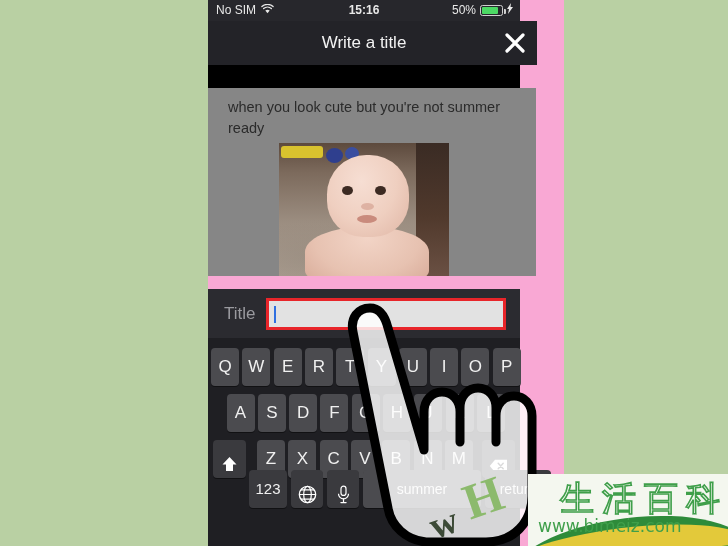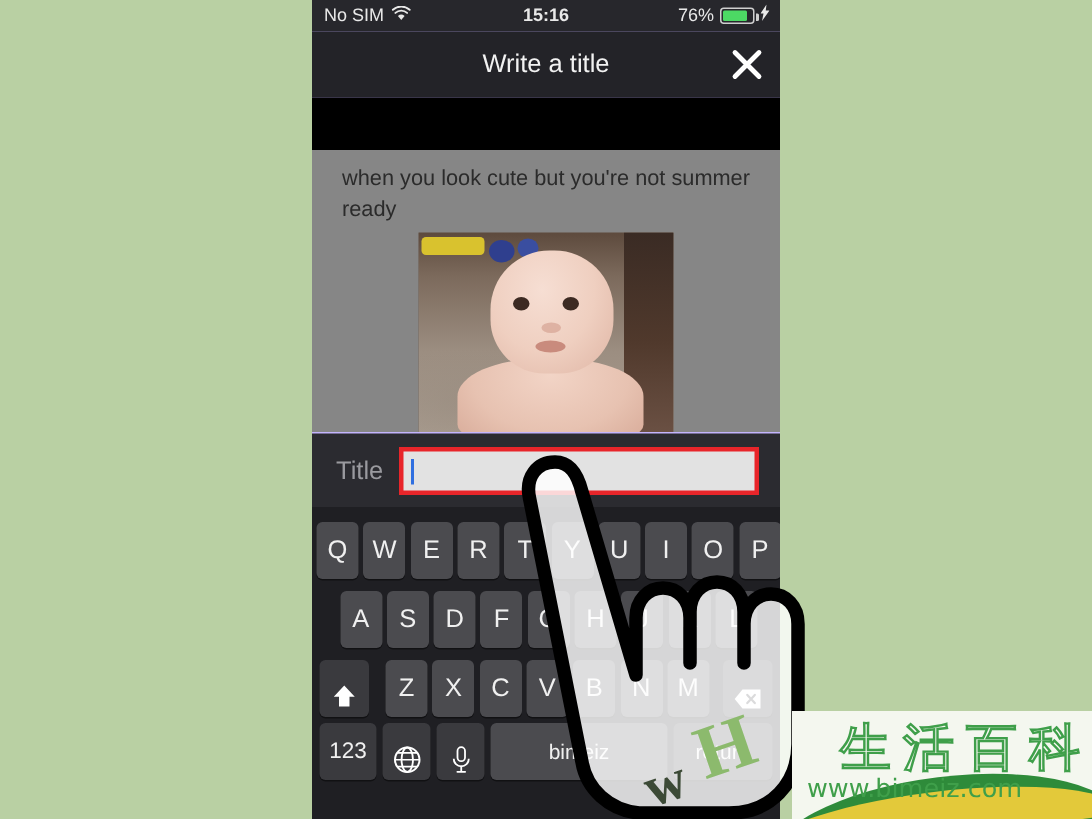--- a/index.html
+++ b/index.html
@@ -13,23 +13,23 @@
     font-family: "Liberation Sans", sans-serif;
     background: #b9d0a3;
     position: relative;
   }
 
   
   #phone {
     position: absolute;
     left: 208px;
     top: 0;
-    width: 312px;
+    width: 356px;
     height: 546px;
-    background: #c4b5fd;
+    background: #f9a8d4;
     overflow: hidden;
   }
 
   
   #status-bar {
     position: absolute;
     left: 0; top: 0;
     width: 312px; height: 21px;
     background: #27272c;
     color: #e8e8e8;
@@ -84,20 +84,21 @@
     background: #4cd964;
     border-radius: 1px;
   }
 
   
   #nav-header {
     position: absolute;
     left: 0; top: 21px;
     width: 312px; height: 44px;
     background: #232328;
+    padding-left: 17px;
   }
   #nav-title {
     position: absolute;
     left: 0; top: 0;
     width: 312px;
     text-align: center;
     color: #f2f2f2;
     font-size: 17px;
     line-height: 44px;
   }
@@ -112,24 +113,25 @@
   #black-gap {
     position: absolute;
     left: 0; top: 65px;
     width: 312px; height: 36px;
     background: #000;
   }
 
   
   #meme-card {
     position: absolute;
-    left: 0; top: 100px;
+    left: 0; top: 88px;
     width: 312px; height: 188px;
     background: #868686;
     overflow: hidden;
+    padding-left: 16px;
   }
   #meme-caption {
     position: absolute;
     left: 20px; top: 9px;
     width: 272px;
     color: #2b2b2b;
     font-size: 14.5px;
     line-height: 21px;
   }
   #meme-photo {
@@ -250,21 +252,21 @@
   }
   .kb-row {
     position: absolute;
     left: 0;
     width: 312px;
     height: 42px;
   }
   #kb-row-1 { top: 10px; }
   #kb-row-2 { top: 56px; }
   #kb-row-3 { top: 102px; }
-  #kb-row-4 { top: 144px; }
+  #kb-row-4 { top: 132px; margin-left: 36px; }
 
   .key {
     position: absolute;
     top: 0;
     height: 38px;
     background: #4b4b4f;
     border-radius: 4px;
     color: #f0f0f0;
     font-size: 17px;
     text-align: center;
@@ -367,21 +369,21 @@
       <span>
         <svg width="13" height="10" viewBox="0 0 13 10">
           <path d="M6.5 9.3 L4.3 6.6 a3.4 3.4 0 0 1 4.4 0 Z" fill="#e8e8e8"></path>
           <path d="M2.6 4.6 a5.8 5.8 0 0 1 7.8 0" stroke="#e8e8e8" stroke-width="1.3" fill="none" stroke-linecap="round"></path>
           <path d="M0.9 2.5 a8.5 8.5 0 0 1 11.2 0" stroke="#e8e8e8" stroke-width="1.3" fill="none" stroke-linecap="round"></path>
         </svg>
       </span>
     </div>
     <div id="status-center">15:16</div>
     <div id="status-right">
-      <span>76%</span>
+      <span>50%</span>
       <span class="batt">
         <span class="batt-fill" style="width: 76%;"></span>
       </span>
       <span>
         <svg width="6" height="11" viewBox="0 0 6 11">
             <path d="M4 0 L0 6 h2 l-1 5 L6 4 H3.5 Z" fill="#e8e8e8"></path>
           </svg>
       </span>
     </div>
   </div>
@@ -474,21 +476,21 @@
           <path d="M1.5 10 H18.5 M3 5.2 H17 M3 14.8 H17" stroke="#ffffff" stroke-width="1.2" fill="none"></path>
         </svg>
       </div>
       <div class="key dark" style="left:83px;width:32px;">
         <svg width="13" height="19" viewBox="0 0 14 20" style="margin-top:9px;">
           <rect x="4.3" y="1" width="5.4" height="10" rx="2.7" stroke="#ffffff" stroke-width="1.3" fill="none"></rect>
           <path d="M1.6 9.3 a5.4 5.4 0 0 0 10.8 0" stroke="#ffffff" stroke-width="1.3" fill="none"></path>
           <path d="M7 14.8 V18.6 M4.2 18.7 H9.8" stroke="#ffffff" stroke-width="1.3" stroke-linecap="round"></path>
         </svg>
       </div>
-      <div class="key wide-sp" style="left:119px;width:118px;">bimeiz</div>
+      <div class="key wide-sp" style="left:119px;width:118px;">summer</div>
       <div class="key dark wide-sp" style="left:241px;width:66px;">return</div>
     </div>
   </div>
 
 </div>
 
 <div id="hand">
   <svg width="250" height="250" viewBox="0 0 250 250">
     <g fill="rgba(255,255,255,0.82)" stroke="#000000" stroke-width="9" stroke-linejoin="round" stroke-linecap="round">
       <path d="M52 8

